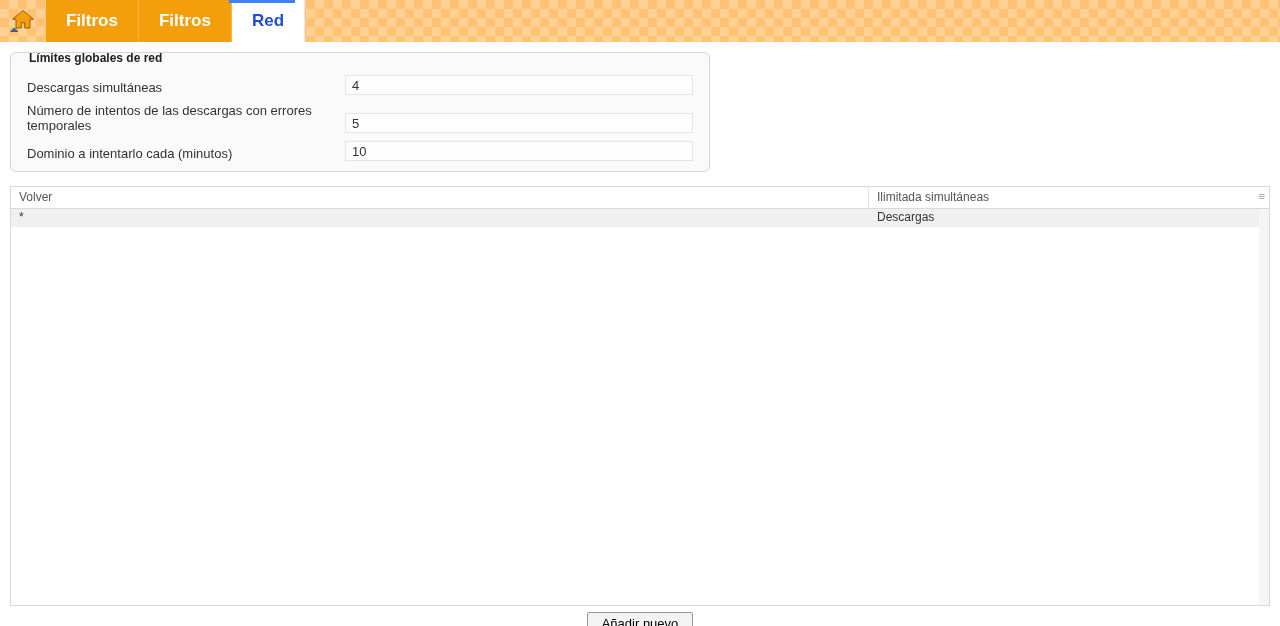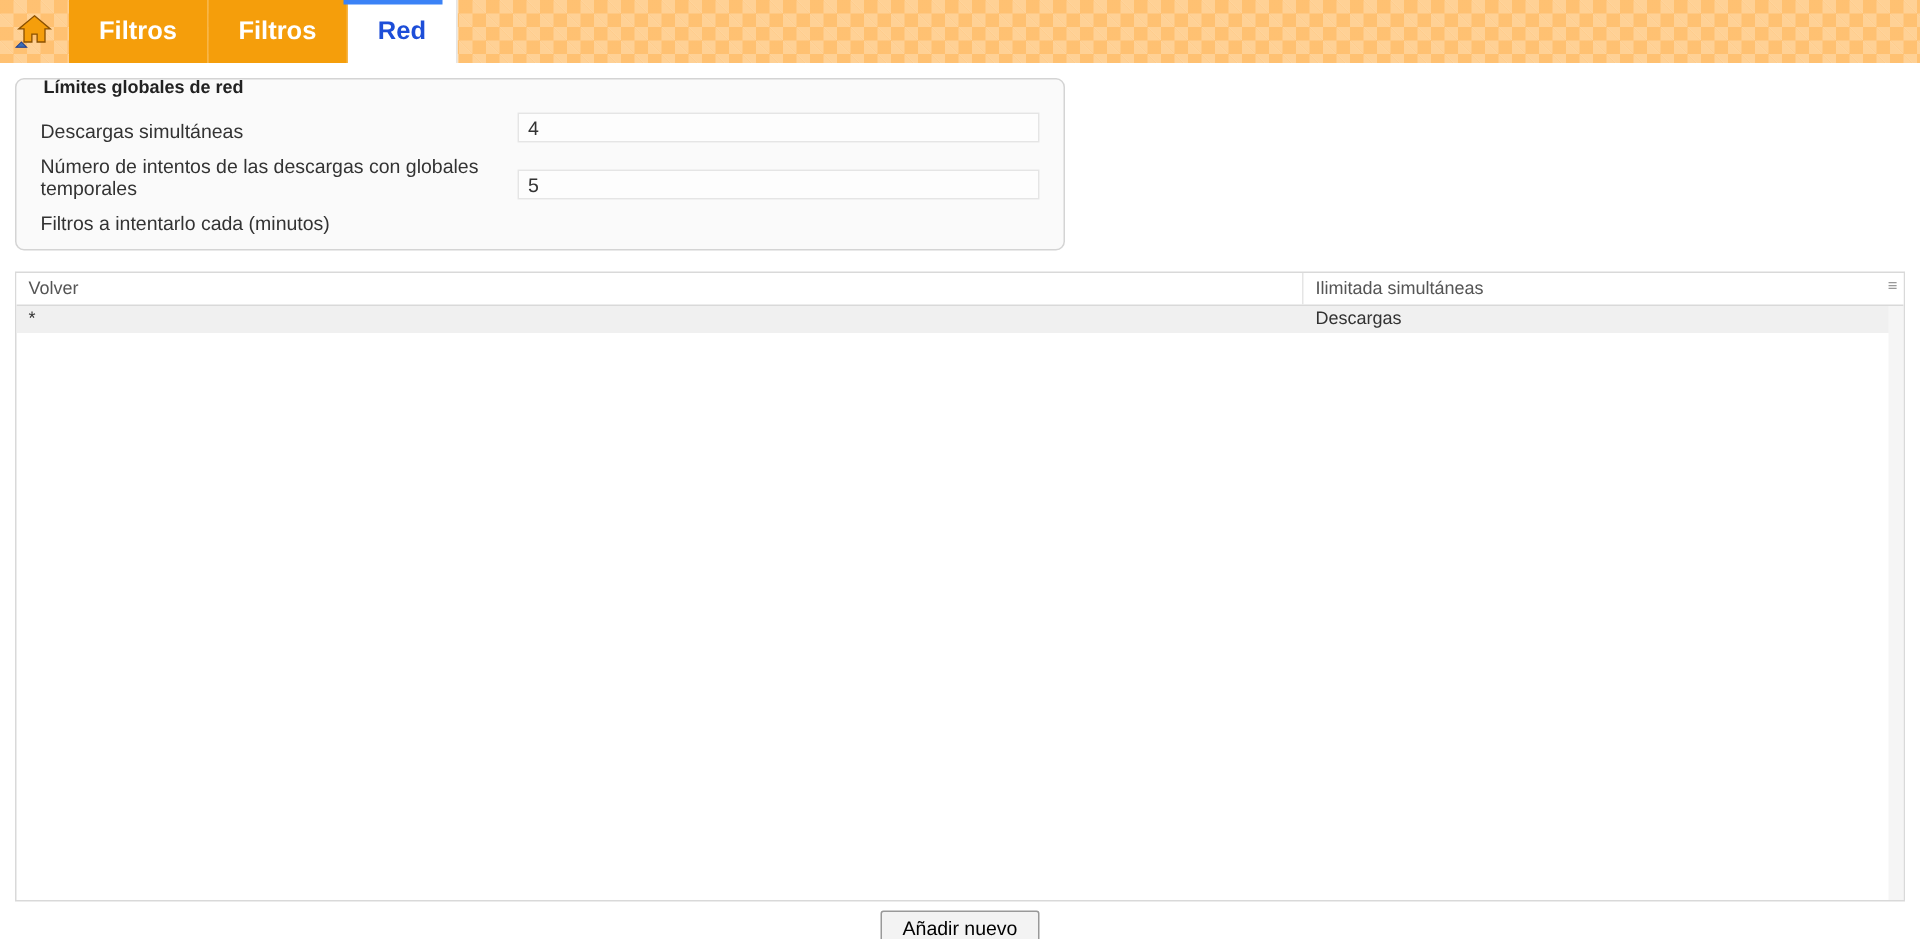--- a/index.html
+++ b/index.html
@@ -196,26 +196,27 @@
 
 <div class="groupbox">
   <div class="legend">Límites globales de red</div>
 
   <div class="form-row">
     <label>Descargas simultáneas</label>
     <input type="text" value="4" style="">
   </div>
 
   <div class="form-row">
-    <label>Número de intentos de las descargas con globales temporales</label>
+    <label>Número de intentos de las descargas con errores temporales</label>
     <input type="text" value="5" style="">
   </div>
 
   <div class="form-row">
-    <label>Filtros a intentarlo cada (minutos)</label>
+    <label>Dominio a intentarlo cada (minutos)</label>
+    <input type="text" value="10" style="">
   </div>
 </div>
 
 <div class="table-wrap">
   <div class="thead">
     <div class="th domain">Volver</div>
     <div class="th conn">
       <span>Ilimitada simultáneas</span>
       <span class="th-menu">≡</span>
     </div>

